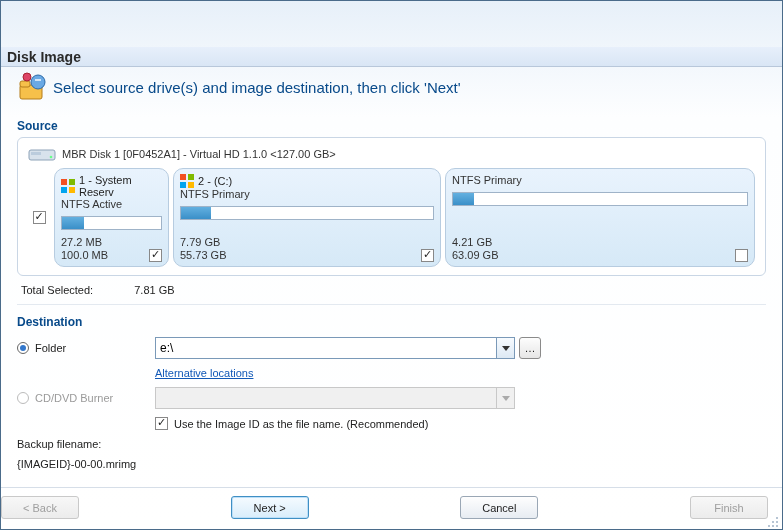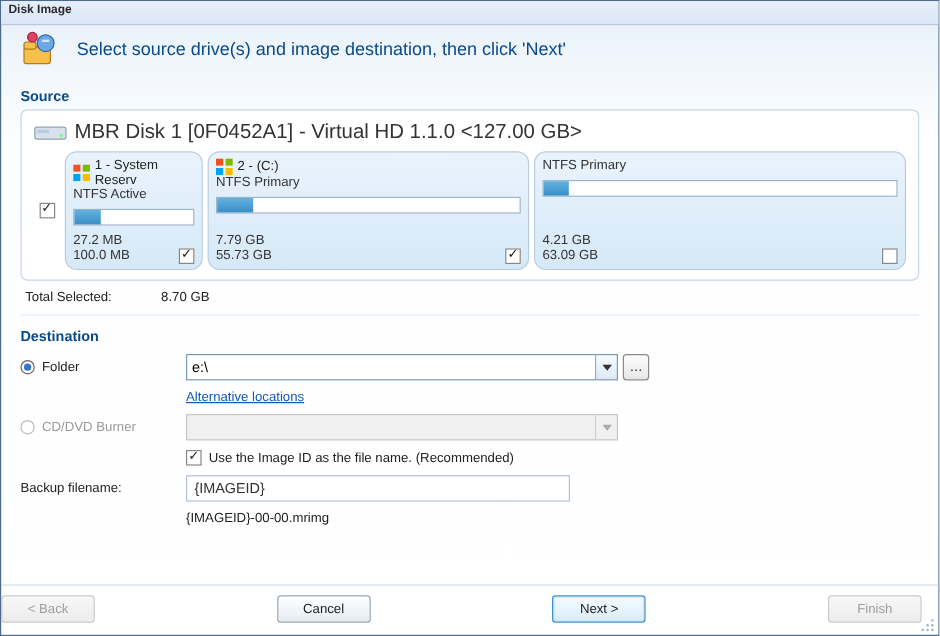--- a/index.html
+++ b/index.html
@@ -1,25 +1,25 @@
 <!DOCTYPE html>
 <html><head>
   <meta charset="utf-8">
   <style>
     * { box-sizing: border-box; margin: 0; padding: 0; font-family: "Segoe UI", Tahoma, sans-serif; }
     body { width: 783px; height: 530px; overflow: hidden; background: #fff; }
     .window { width: 783px; height: 530px; border: 1px solid #4a6b8a; background: linear-gradient(to bottom, #e7f0f9 0%, #fdfeff 22%, #ffffff 100%); display: flex; flex-direction: column; }
-    .titlebar { height: 20px; background: linear-gradient(to bottom, #e7effb, #d9e6f5); border-bottom: 1px solid #b8c7da; padding: 2px 6px; font-size: 10px; font-weight: bold; color: #2a2a2a; }
-    .header { display: flex; align-items: center; gap: 15px; padding: 4px 16px 12px 16px; }
+    .titlebar { height: 20px; background: linear-gradient(to bottom, #e7effb, #d9e6f5); border-bottom: 1px solid #b8c7da; padding: 2px 6px; font-size: 14px; font-weight: bold; color: #2a2a2a; margin-top: 46px; }
+    .header { display: flex; align-items: center; gap: 4px; padding: 4px 16px 12px 16px; }
     .header-icon { width: 32px; height: 32px; display:flex; align-items:center; justify-content:center; }
     .header-text { color: #084a8a; font-size: 15px; }
     .content { flex: 1; padding: 0 16px 4px 16px; display:flex; flex-direction:column; }
     .section-title { color: #084a8a; font-size: 12px; font-weight: bold; margin-bottom: 4px; margin-top:4px; }
     .source-box { border: 1px solid #c9d6e5; border-radius: 6px; padding: 8px 10px 8px 10px; background: #ffffff; }
-    .disk-row { display: flex; align-items: center; font-size: 17px; color: #333; gap:6px; margin-bottom:6px; }
+    .disk-row { display: flex; align-items: center; font-size: 11px; color: #333; gap:6px; margin-bottom:6px; }
     .hdd-icon { width: 28px; height: 16px; }
     .disk-name { font-weight: normal; }
     .partitions-row { display: flex; align-items: stretch; gap: 4px; }
     .disk-check-col { width: 22px; display:flex; align-items:center; justify-content:center; }
     .part { border: 1px solid #b7cce0; border-radius: 10px; background: linear-gradient(to bottom, #e9f3fd 0%, #d6e9f7 100%); padding: 5px 6px 4px 6px; display:flex; flex-direction:column; justify-content:space-between; position:relative; }
     .part.p1 { flex: 0 0 115px; }
     .part.p2 { flex: 0 0 268px; }
     .part.p3 { flex: 1; }
     .part-head { display:flex; align-items:center; gap:4px; font-size:11px; color:#222; }
     .win-flag { width:14px; height:14px; display:inline-block; }
@@ -159,21 +159,21 @@
               <div>63.09 GB</div>
             </div>
             <span class="wcheck"></span>
           </div>
         </div>
       </div>
     </div>
 
     <div class="total-row">
       <span>Total Selected:</span>
-      <span class="val">8.70 GB</span>
+      <span class="val">7.81 GB</span>
     </div>
 
     <hr class="sep">
 
     <div class="section-title">Destination</div>
 
     <div class="dest-grid">
       <div class="radio-row">
         <span class="radio sel"></span>
         <span>Folder</span>
@@ -210,35 +210,32 @@
         </div>
       </div>
 
       <div></div>
       <div class="chk-inline">
         <span class="wcheck checked"></span>
         <span>Use the Image ID as the file name.   (Recommended)</span>
       </div>
 
       <div>Backup filename:</div>
-      <div>
-        <input class="text-input" type="text" value="{IMAGEID}" style="">
-      </div>
 
       <div></div>
       <div>{IMAGEID}-00-00.mrimg</div>
     </div>
 
     <div style="flex:1"></div>
   </div>
 
   <div class="footer">
     <button class="btn" disabled="">&lt; Back</button>
+    <button class="btn primary">Next  &gt;</button>
     <button class="btn">Cancel</button>
-    <button class="btn primary">Next  &gt;</button>
     <button class="btn" disabled="">Finish</button>
     <span class="grip">
       <svg viewBox="0 0 12 12" width="12" height="12">
         <circle cx="10" cy="2" r="1" fill="#9fb2c6"></circle>
         <circle cx="6" cy="6" r="1" fill="#9fb2c6"></circle>
           <circle cx="10" cy="6" r="1" fill="#9fb2c6"></circle>
         <circle cx="2" cy="10" r="1" fill="#9fb2c6"></circle>
           <circle cx="6" cy="10" r="1" fill="#9fb2c6"></circle>
           <circle cx="10" cy="10" r="1" fill="#9fb2c6"></circle>
       </svg>

